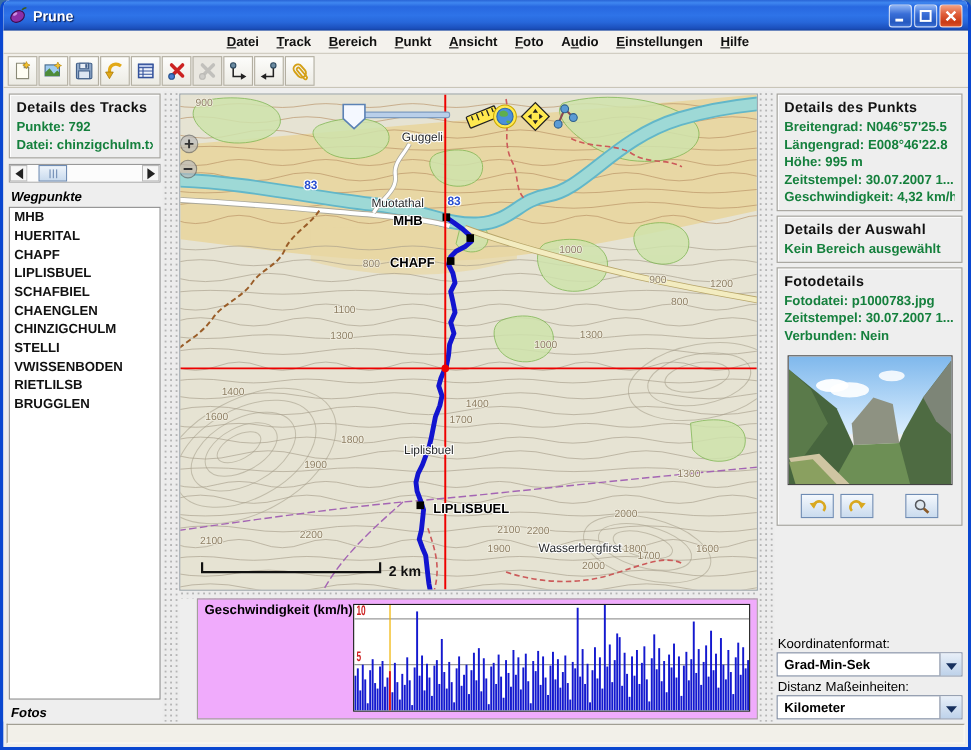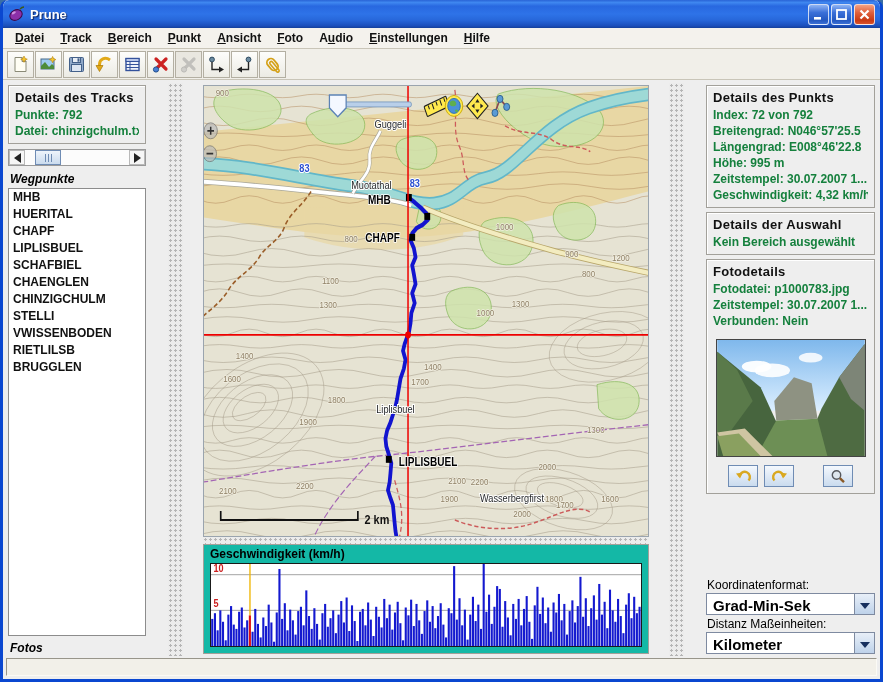--- a/index.html
+++ b/index.html
@@ -14,32 +14,32 @@
     border-radius:6px 6px 0 0; }
   .titlebar .title { color:#fff; font-weight:bold; font-size:13px; margin-left:5px;
     text-shadow:1px 1px 1px rgba(0,0,30,.7); flex:1; }
   .winbtn { width:21px; height:21px; margin-left:2px; border-radius:3px; border:1px solid rgba(255,255,255,.75);
     background:linear-gradient(180deg,#8fb4f4 0%,#3a6fd8 40%,#2458c0 80%,#3b6fd4 100%);
     display:flex; align-items:center; justify-content:center; position:relative; }
   .winbtn.close { background:linear-gradient(180deg,#f3a183 0%,#e0603c 40%,#c93a14 80%,#d9512a 100%); }
   .winbtn svg { display:block; }
   
   .menubar { height:21px; flex:0 0 21px; background:#f4f2ed; border-bottom:1px solid #c9c5b8;
-    display:flex; align-items:center; padding-left:4px; }
+    display:flex; align-items:center; padding-left:4px;justify-content:center; }
   .menu-item { font-size:12px; font-weight:bold; color:#111; padding:2px 8px; white-space:nowrap; }
   .menu-item u { text-decoration:underline; }
   
   .toolbar { height:31px; flex:0 0 31px; background:#f1efe9; border-bottom:1px solid #c9c5b8;
     display:flex; align-items:center; padding:1px 4px; }
   .tbtn { width:27px; height:27px; margin-right:1px; border:1px solid #b3afa2; background:linear-gradient(180deg,#fdfdfb,#ecebe4);
     display:flex; align-items:center; justify-content:center; }
   .tbtn.disabled { background:#e9e7e0; }
   .tbtn.disabled svg { opacity:.4; filter:grayscale(1); }
   
-  .content { flex:1; display:flex; padding:3px 3px 0 3px; background:#eeeeee; min-height:0;gap:20px; }
+  .content { flex:1; display:flex; padding:3px 3px 0 3px; background:#eeeeee; min-height:0; }
   .vdivider { width:15px; flex:0 0 15px; background-color:#ececec;
     background-image:radial-gradient(#b5b5b5 1px, transparent 1.3px); background-size:5px 5px; }
   .hdivider { height:7px; flex:0 0 7px; background-color:#ececec;
     background-image:radial-gradient(#b5b5b5 1px, transparent 1.3px); background-size:5px 5px; }
   
   .left-col { width:142px; flex:0 0 142px; display:flex; flex-direction:column; min-height:0; }
   .box { border:1px solid #a2a09a; box-shadow:inset 1px 1px 0 #fff; background:#eee; margin:2px; padding:4px 6px; }
   .box-title { font-size:13px; font-weight:bold; color:#111; letter-spacing:.3px; margin-bottom:2px; white-space:nowrap; overflow:hidden;}
   .box-line { font-size:12px; font-weight:bold; color:#15803d; line-height:16px; white-space:nowrap; overflow:hidden; }
   .hscroll { height:17px; margin:3px 2px; display:flex; border:1px solid #999; background:#fff; }
@@ -51,36 +51,36 @@
   .tri-l { width:0;height:0;border:5px solid transparent;border-right:7px solid #222;border-left:0; }
   .tri-r { width:0;height:0;border:5px solid transparent;border-left:7px solid #222;border-right:0; }
   .list-label { font-size:12px; font-weight:bold; margin:3px 3px 1px 4px;font-style:italic; }
   .listbox { flex:1 1 0; border:1px solid #8c8c8c; background:#fff; margin:1px 2px 2px 2px; overflow:hidden; min-height:0; }
   .list-item { font-size:12px; font-weight:bold; color:#111; padding:0 4px; line-height:17px; white-space:nowrap; }
   .list-item.selected { background:#b8cfe5; }
   
   .center-col { flex:1; display:flex; flex-direction:column; min-width:0; min-height:0; }
   .map { flex:1; position:relative; margin:2px 0 0 0; border:1px solid #9aa4ae; background:#e6e3d3; min-height:0; }
   .map svg.map-svg { position:absolute; inset:0; width:100%; height:100%; }
-  .chart-panel { height:110px; flex:0 0 110px; border:1px solid #a2a09a; background:#14b8a6; margin:0 0 2px 0;
-    padding:2px 6px 6px 6px; display:flex; flex-direction:column; }
+  .chart-panel { height:110px; flex:0 0 110px; border:1px solid #a2a09a; background:#f0abfc; margin:0 0 2px 16px;
+    padding:2px 6px 6px 6px; display:flex; }
   .chart-title { font-size:12px; font-weight:bold; }
   .chart-box { flex:1; position:relative; border:1px solid #1a1a1a; background:#fff; margin-top:2px; }
   .chart-box svg { position:absolute; inset:0; width:100%; height:100%; }
   
   .right-col { width:173px; flex:0 0 173px; display:flex; flex-direction:column; min-height:0; }
   .photo-frame { width:150px; height:118px; border:1px solid #444; margin:10px auto 8px auto; display:block; }
   .photo-btns { display:flex; justify-content:center; align-items:center; margin:2px 0 2px 0; }
   .pbtn { width:30px; height:22px; border:1px solid #6f8cb4; background:linear-gradient(180deg,#f4f8fd,#cadbee);
     display:flex; align-items:center; justify-content:center; margin:0 3px; }
   .pbtn.mag { margin-left:26px; }
   .spacer { flex:1; }
   .combo-label { font-size:12px; font-weight:normal; margin:0 3px 1px 3px; white-space:nowrap; }
   .combo { height:22px; display:flex; border:1px solid #7e8aa0; background:#fff; margin:0 2px 2px 2px; align-items:stretch; }
-  .combo-value { flex:1; font-size:15px; font-weight:bold; padding:3px 0 16px 6px; white-space:nowrap; overflow:hidden; }
+  .combo-value { flex:1; font-size:12px; font-weight:bold; padding:3px 0 16px 6px; white-space:nowrap; overflow:hidden; }
   .combo-arrow { width:20px; flex:0 0 20px; border-left:1px solid #7e8aa0;
     background:linear-gradient(180deg,#e8eff8,#bed2ea); display:flex; align-items:center; justify-content:center; }
   .combo-arrow b { width:0;height:0;border:5px solid transparent;border-top:6px solid #17305e;border-bottom:0; margin-top:3px;}
   
   .statusbar { height:18px; flex:0 0 18px; margin:2px 3px 3px 3px; background:#f2f0e9;
     border:1px solid; border-color:#98958a #fbfaf5 #fbfaf5 #98958a; font-size:11px; }
   
   .ml-place   { font:11px "Liberation Sans",sans-serif; fill:#26282a; paint-order:stroke; stroke:#ffffff; stroke-width:2px; }
   .ml-waypoint{ font:bold 12px "Liberation Sans",sans-serif; fill:#000; paint-order:stroke; stroke:#ffffff; stroke-width:1.6px; }
   .ml-contour { font:9.5px "Liberation Sans",sans-serif; fill:#8f8066; paint-order:stroke; stroke:#f2efe2; stroke-width:1.4px; }
@@ -594,21 +594,20 @@
         </div>
       </div>
     </div>
 
     <div class="vdivider"></div>
 
     <div class="right-col">
       <div class="box">
         <div class="box-title">Details des Punkts</div>
         <div>
-            <div class="box-line">Index: 72 von 792</div>
             <div class="box-line">Breitengrad: N046°57'25.5</div>
             <div class="box-line">Längengrad: E008°46'22.8</div>
             <div class="box-line">Höhe: 995 m</div>
             <div class="box-line">Zeitstempel: 30.07.2007 1...</div>
             <div class="box-line">Geschwindigkeit: 4,32 km/h</div>
           </div>
       </div>
       <div class="box">
         <div class="box-title">Details der Auswahl</div>
         <div>

